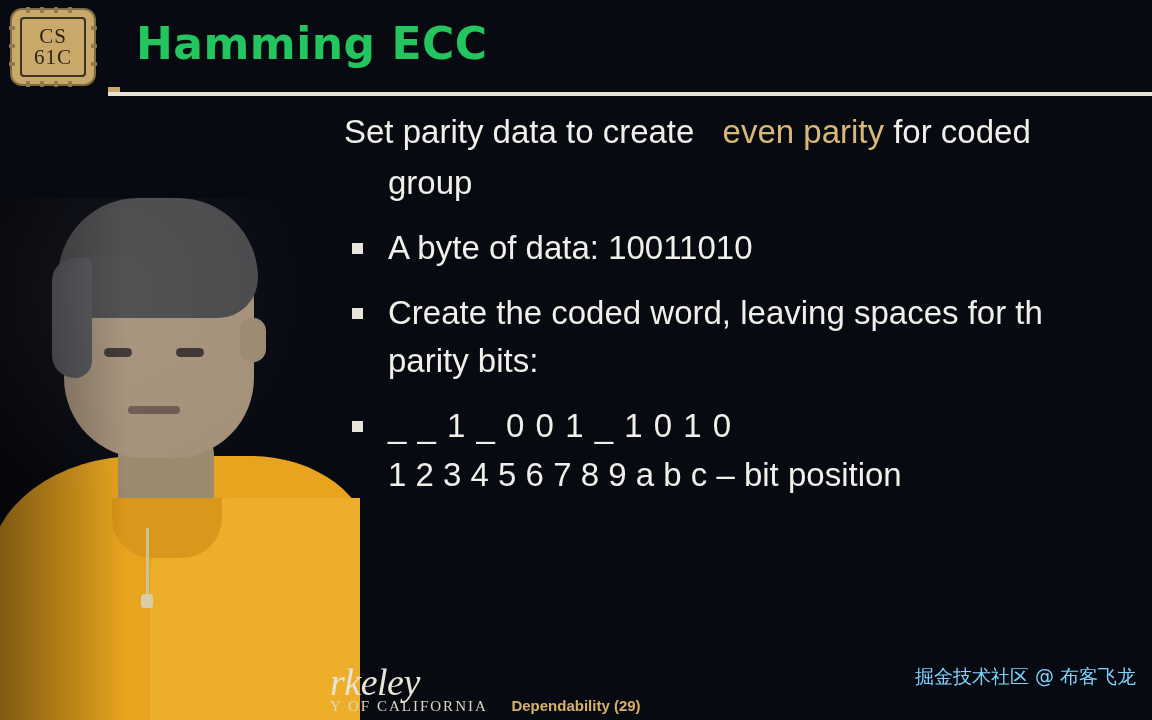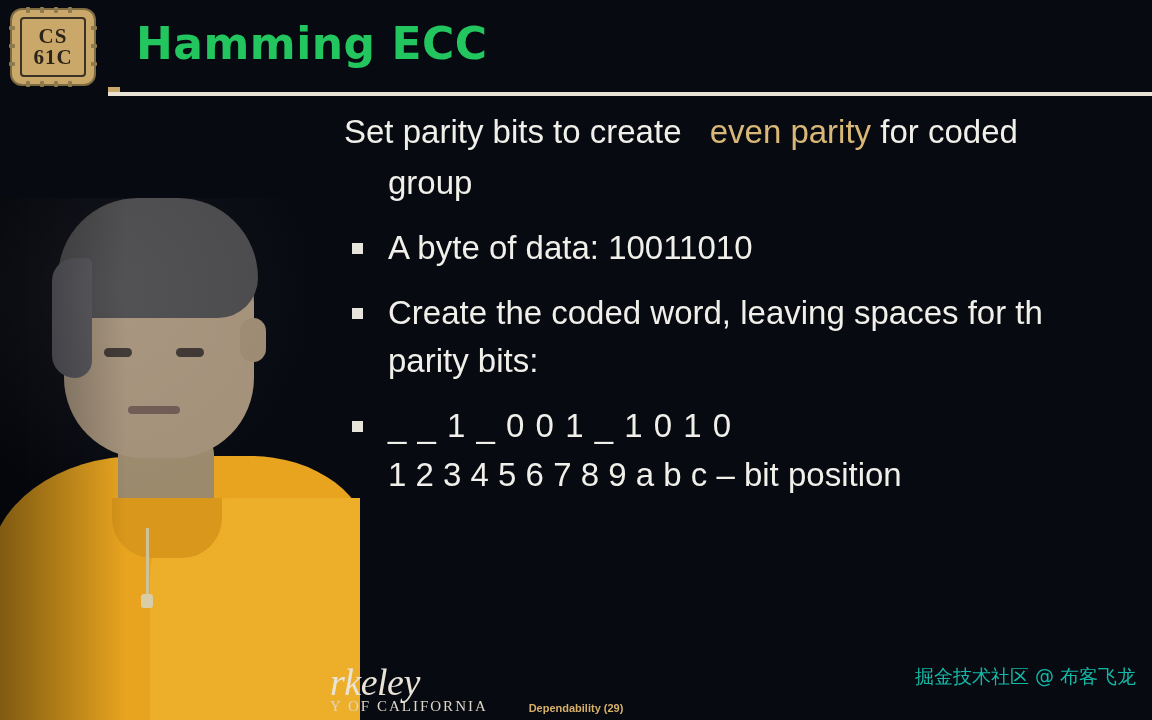--- a/index.html
+++ b/index.html
@@ -35,21 +35,21 @@
     bottom: 7px;
     border: 2px solid #3b3226;
     border-radius: 4px;
     background: #c9a86a;
     display: flex;
     flex-direction: column;
     align-items: center;
     justify-content: center;
     color: #2c2418;
     font-family: "Liberation Serif", serif;
-    font-weight: bold;
+    font-weight: normal;
     font-size: 21px;
     line-height: 21px;
     letter-spacing: 1px;
   }
   .logo-pins {
     position: absolute;
     inset: 0;
   }
   .logo-pins span {
     position: absolute;
@@ -290,28 +290,28 @@
   }
 
   
   .footer-center {
     position: absolute;
     left: 0;
     right: 0;
     bottom: 6px;
     text-align: center;
     color: #d7b169;
-    font-size: 11px;
+    font-size: 15px;
     font-weight: bold;
   }
   .watermark {
     position: absolute;
     right: 16px;
     bottom: 30px;
-    color: #14b8a6;
+    color: #7dd3fc;
     font-size: 19px;
     font-family: "DejaVu Sans", sans-serif;
     margin-top: 12px;
   }
 </style>
 </head>
 <body>
 
 <div id="slide">
 
@@ -337,21 +337,21 @@
       <div>61C</div>
     </div>
   </div>
 
   <div class="title">Hamming ECC</div>
   <div class="title-rule-accent"></div>
   <div class="title-rule"></div>
 
   <div class="body">
     <p class="lead">
-      <span>Set parity bits to create </span><span class="accent">even parity</span><span> for coded</span>
+      <span>Set parity data to create </span><span class="accent">even parity</span><span> for coded</span>
       <span class="indent">group</span>
     </p>
 
     <ul class="bullets">
       <li>
         <span class="sq"></span>
         <span class="sub">A byte of data: 10011010</span>
       </li>
       <li>
         <span class="sq"></span>

